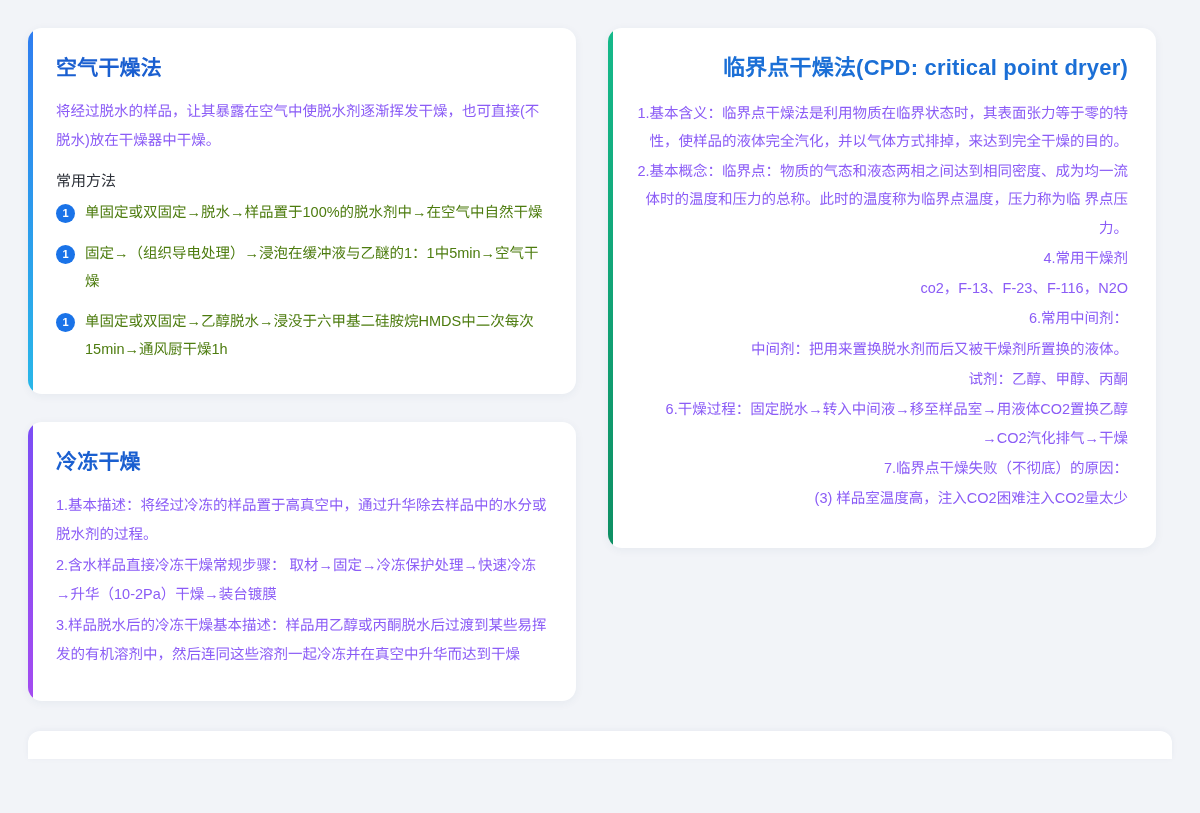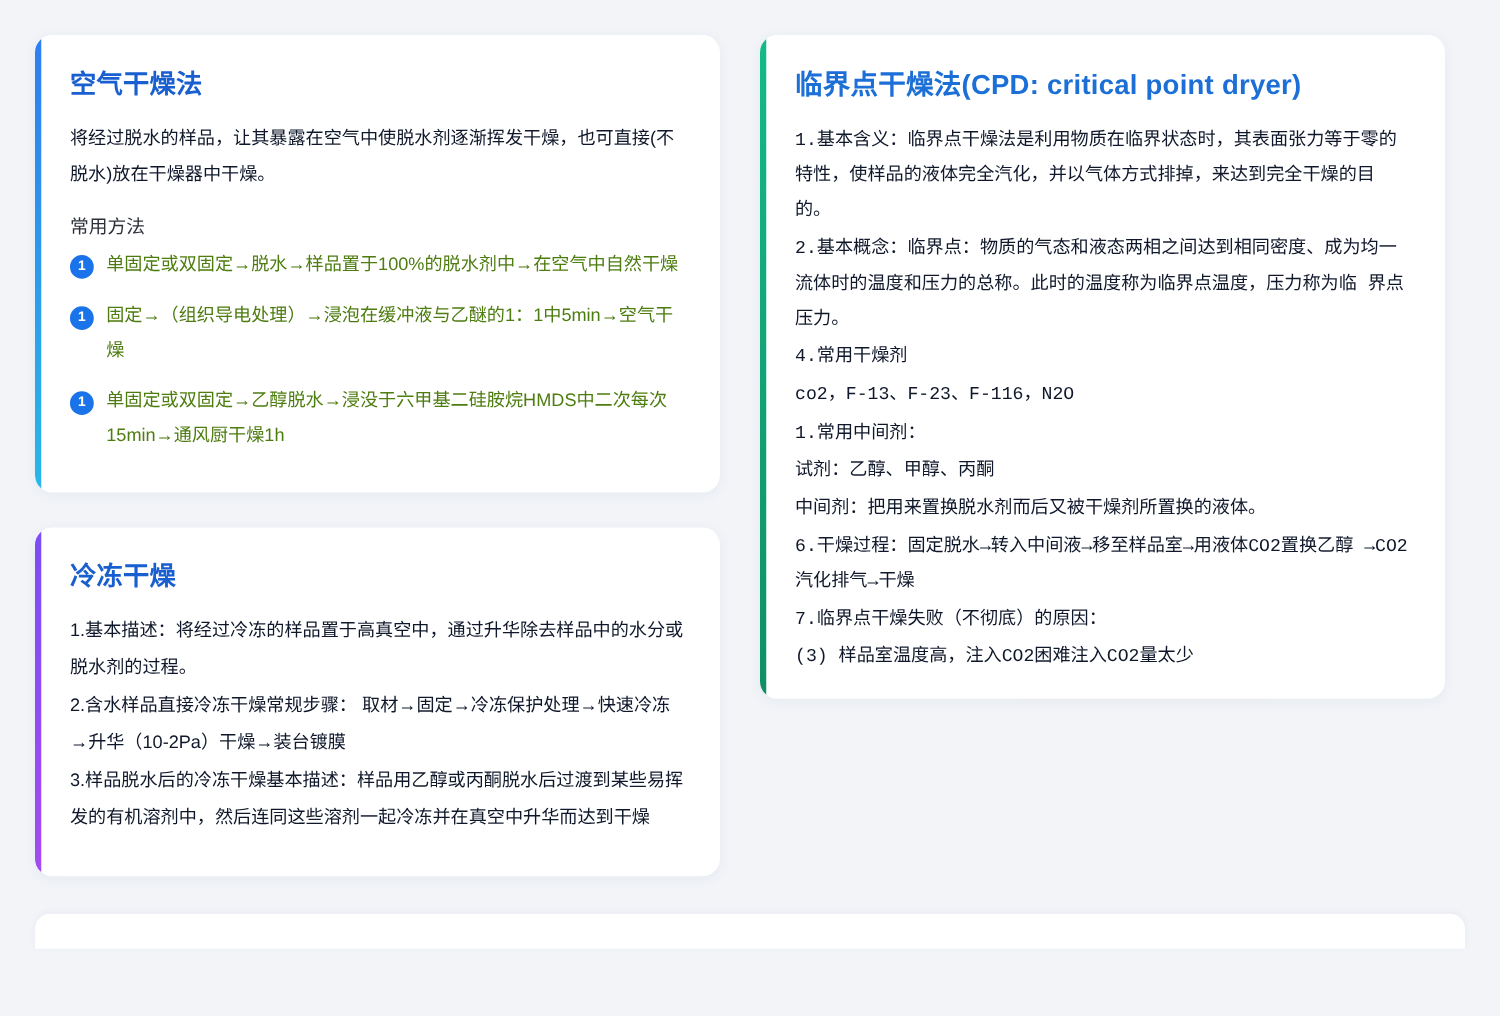--- a/index.html
+++ b/index.html
@@ -60,24 +60,24 @@
     margin: 0 0 16px 0;
     line-height: 1.3;
   }
   .card-title.blue { color: #1a5fd0; }
   .card-title.cyan { color: #1b6fd6; }
   .card-title.big { font-size: 22px; }
 
   .para {
     font-size: 14.5px;
     line-height: 2.0;
-    color: #0f172a;
+    color: #8b5cf6;
     margin: 0 0 2px 0;
   }
-  .para.tight { line-height: 1.95; font-family: Liberation Mono, monospace; }
+  .para.tight { line-height: 1.95; }
 
   .sub-title {
     font-size: 15px;
     font-weight: normal;
     color: #2c3038;
     margin: 14px 0 8px 0;
   }
 
   .steps {
     list-style: none;
@@ -161,31 +161,31 @@
           <p class="para">1.基本描述：将经过冷冻的样品置于高真空中，通过升华除去样品中的水分或脱水剂的过程。</p>
           <p class="para">2.含水样品直接冷冻干燥常规步骤： 取材→固定→冷冻保护处理→快速冷冻→升华（10-2Pa）干燥→装台镀膜</p>
           <p class="para">3.样品脱水后的冷冻干燥基本描述：样品用乙醇或丙酮脱水后过渡到某些易挥发的有机溶剂中，然后连同这些溶剂一起冷冻并在真空中升华而达到干燥</p>
         </div>
       </section>
 
     </div>
 
     <div class="col col-right">
 
-      <section class="card" style="padding-bottom:16px;">
+      <section class="card" style="padding-bottom:34px;text-align:right;">
         <div class="accent" style="background: linear-gradient(180deg,#15b98a 0%,#0e8f63 100%);"></div>
         <h2 class="card-title cyan big">临界点干燥法(CPD: critical point dryer)</h2>
         <div class="lines">
           <p class="para tight">1.基本含义：临界点干燥法是利用物质在临界状态时，其表面张力等于零的特性，使样品的液体完全汽化，并以气体方式排掉，来达到完全干燥的目的。</p>
           <p class="para tight">2.基本概念：临界点：物质的气态和液态两相之间达到相同密度、成为均一流体时的温度和压力的总称。此时的温度称为临界点温度，压力称为临 界点压力。</p>
           <p class="para tight">4.常用干燥剂</p>
           <p class="para tight mono-ish">co2，F-13、F-23、F-116，N2O</p>
-          <p class="para tight">1.常用中间剂：</p>
+          <p class="para tight">6.常用中间剂：</p>
+          <p class="para tight">中间剂：把用来置换脱水剂而后又被干燥剂所置换的液体。</p>
           <p class="para tight">试剂：乙醇、甲醇、丙酮</p>
-          <p class="para tight">中间剂：把用来置换脱水剂而后又被干燥剂所置换的液体。</p>
           <p class="para tight">6.干燥过程：固定脱水→转入中间液→移至样品室→用液体CO2置换乙醇 →CO2汽化排气→干燥</p>
           <p class="para tight">7.临界点干燥失败（不彻底）的原因：</p>
           <p class="para tight">(3) 样品室温度高，注入CO2困难注入CO2量太少</p>
         </div>
       </section>
 
     </div>
   </div>
 
   <div class="footer-strip"></div>

